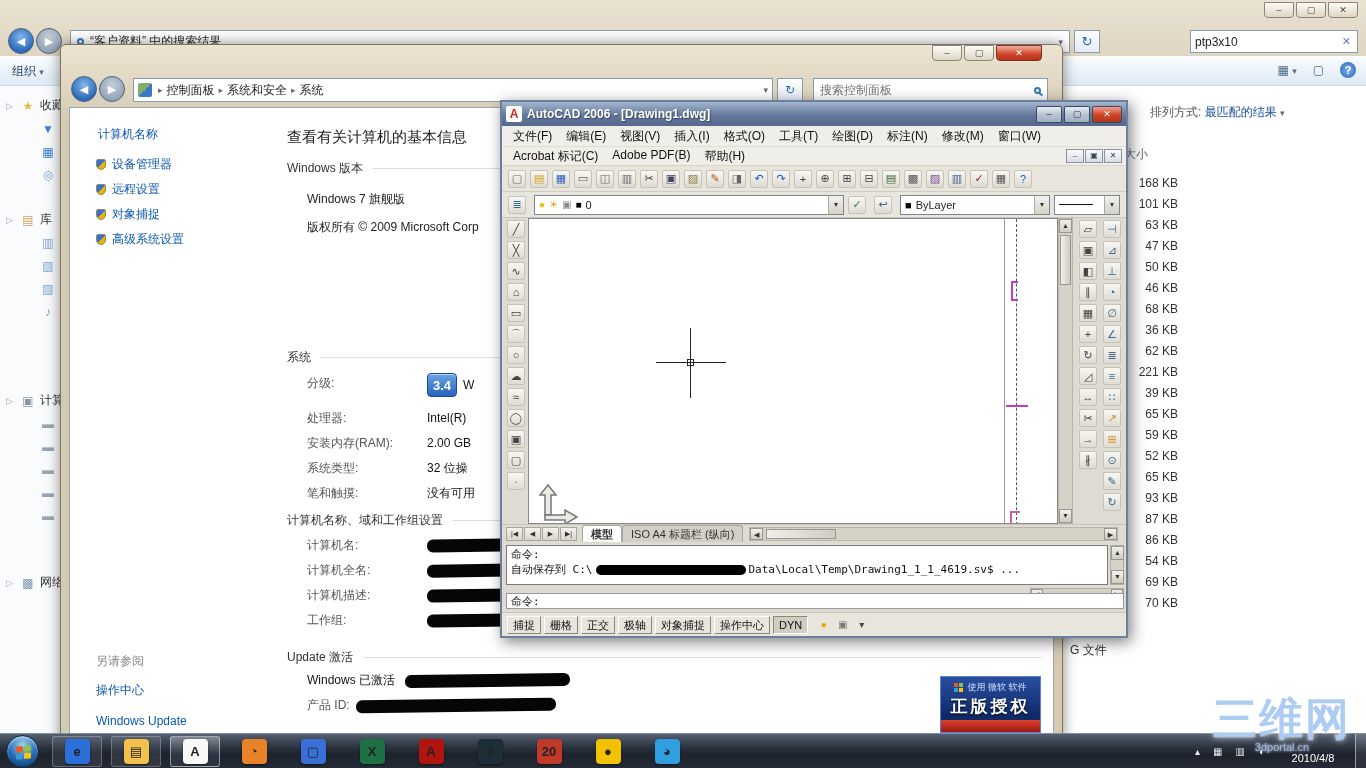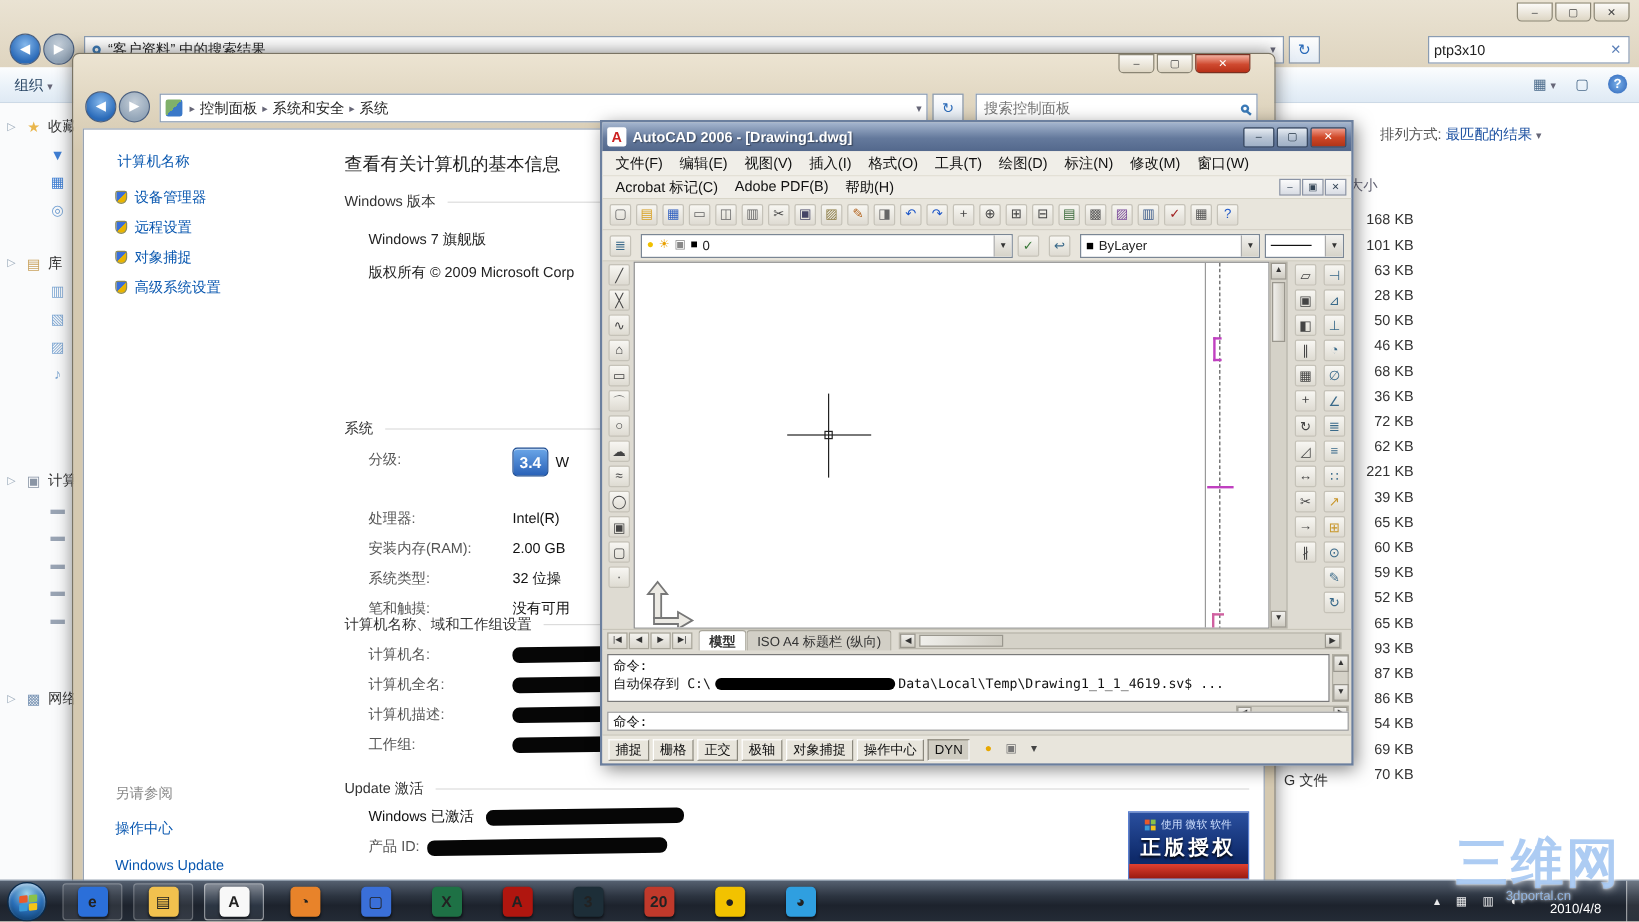--- a/index.html
+++ b/index.html
@@ -357,62 +357,56 @@
 
         <div class="fl-row">
           <span class="fl-size">101 KB</span>
         </div>
 
         <div class="fl-row">
           <span class="fl-size">63 KB</span>
         </div>
 
         <div class="fl-row">
-          <span class="fl-size">28 KB</span>
+          <span class="fl-size">47 KB</span>
         </div>
 
         <div class="fl-row">
           <span class="fl-size">50 KB</span>
         </div>
 
         <div class="fl-row">
           <span class="fl-size">46 KB</span>
         </div>
 
         <div class="fl-row">
           <span class="fl-size">68 KB</span>
         </div>
 
         <div class="fl-row">
           <span class="fl-size">36 KB</span>
         </div>
 
-        <div class="fl-row">
-          <span class="fl-size">72 KB</span>
-        </div>
 
         <div class="fl-row">
           <span class="fl-size">62 KB</span>
         </div>
 
         <div class="fl-row">
           <span class="fl-size">221 KB</span>
         </div>
 
         <div class="fl-row">
           <span class="fl-size">39 KB</span>
         </div>
 
         <div class="fl-row">
           <span class="fl-size">65 KB</span>
         </div>
 
-        <div class="fl-row">
-          <span class="fl-size">60 KB</span>
-        </div>
 
         <div class="fl-row">
           <span class="fl-size">59 KB</span>
         </div>
 
         <div class="fl-row">
           <span class="fl-size">52 KB</span>
         </div>
 
         <div class="fl-row">
@@ -536,21 +530,21 @@
       <div class="cp-sect" style="top:241px">
         <div class="cp-secthead">
             <span>系统</span>
             <span class="rule"></span>
           </div>
         <div class="rating-row" style="top:24px">
           <span class="cp-label">分级:</span>
           <span class="badge34">3.4</span>
           <span style="margin-left:6px;color:#111">W</span>
         </div>
-        <div class="cp-rows" style="top:76px">
+        <div class="cp-rows" style="top:62px">
 
             <div class="cp-row">
               <span class="cp-label">处理器:</span>
               <span class="cp-value">Intel(R)</span>
             </div>
 
             <div class="cp-row">
               <span class="cp-label">安装内存(RAM):</span>
               <span class="cp-value">2.00 GB</span>
             </div>

